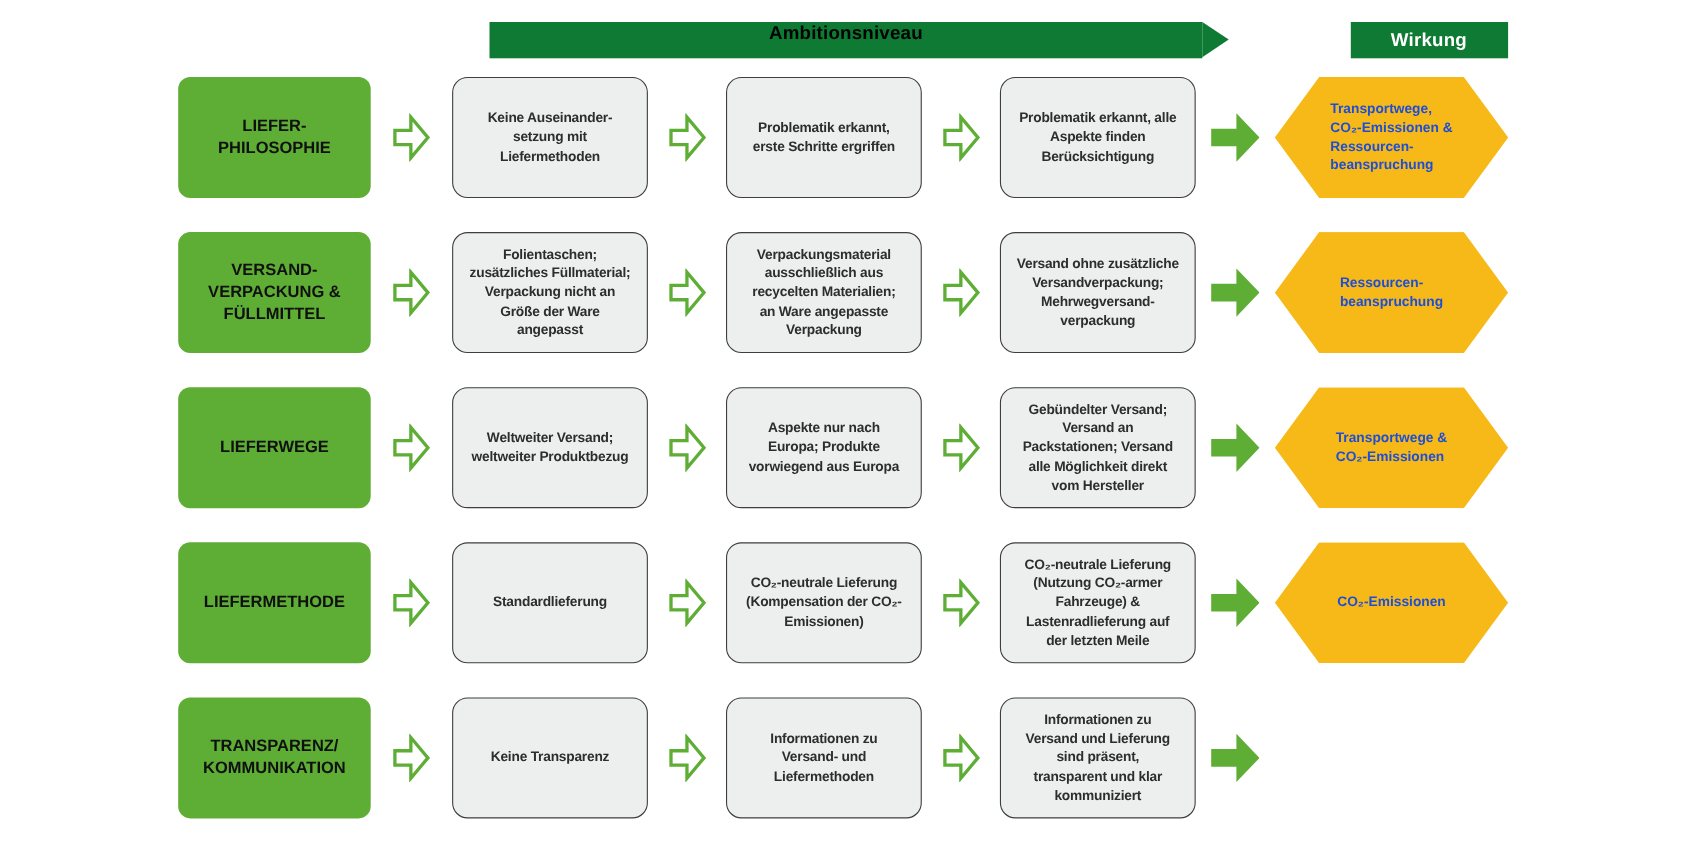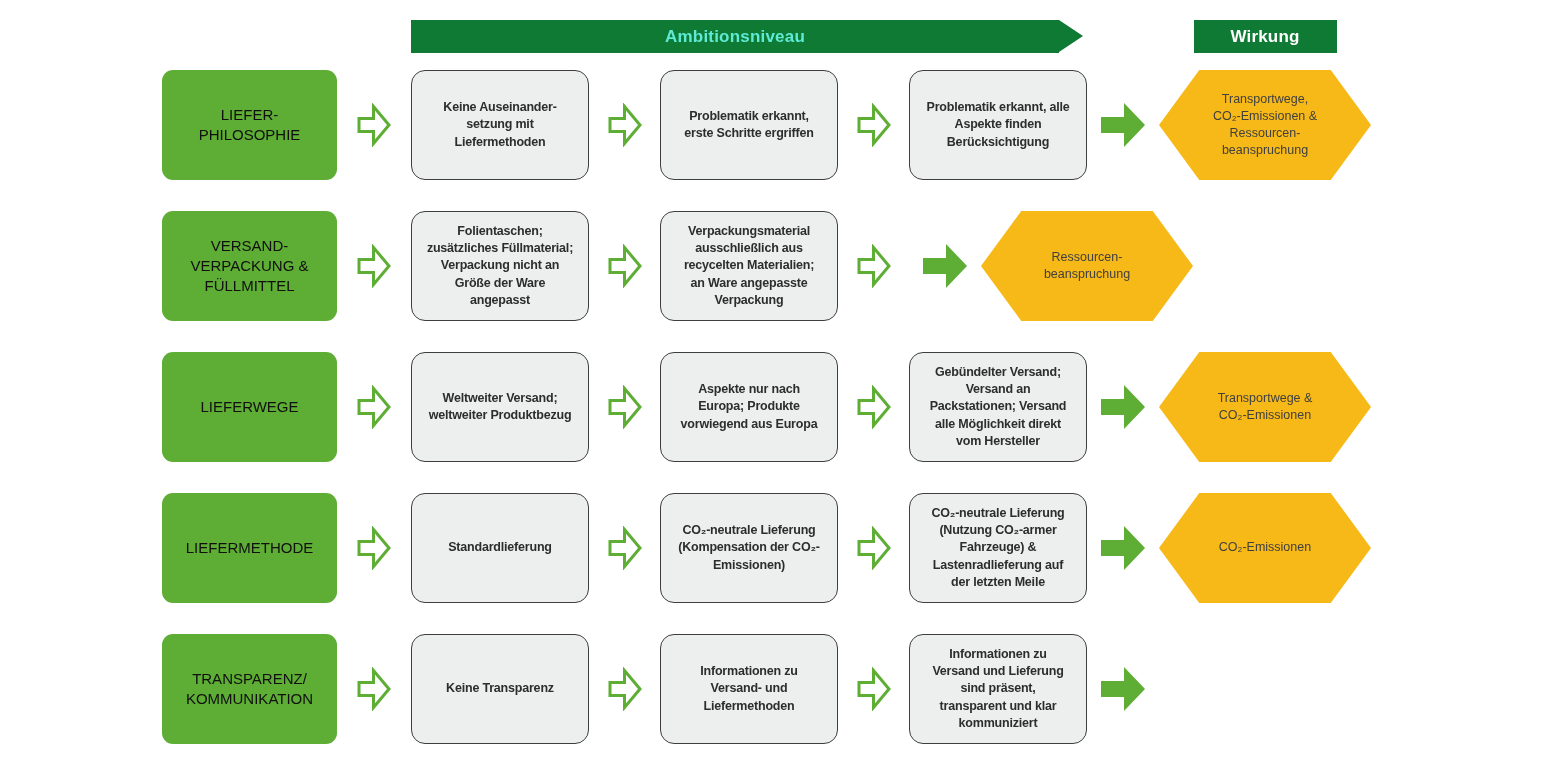--- a/index.html
+++ b/index.html
@@ -9,22 +9,22 @@
     overflow:hidden;
   }
   .diagram{padding:20px 0 0 162px;}
 
   
   .header-row{display:flex;height:33px;margin-bottom:17px;}
   .hsp1{width:249px;flex:none;}
   .banner{
     position:relative;flex:none;width:648px;
     background:var(--dark_green);
-    display:flex;align-items:center;justify-content:center;
-    color:#5eead4;font-weight:bold;font-size:17px;letter-spacing:.2px;
+    display:flex;align-items:flex-start;justify-content:center;
+    color:#000000;font-weight:bold;font-size:17px;letter-spacing:.2px;margin-left:34px;
   }
   .banner::after{
     content:"";position:absolute;left:100%;top:0;
     border-top:16.5px solid transparent;
     border-bottom:16.5px solid transparent;
     border-left:24px solid var(--dark_green);
   }
   .hsp2{width:100px;flex:none;}
   .wirkung-wrap{width:212px;flex:none;display:flex;justify-content:center;}
   .wirkung{
@@ -32,40 +32,40 @@
     display:flex;align-items:center;justify-content:center;
     color:#fff;font-weight:bold;font-size:17px;letter-spacing:.2px;
   }
 
   
   .row{display:flex;height:110px;margin-bottom:31px;align-items:stretch;}
   .cat{
     flex:none;width:175px;box-sizing:border-box;
     background:var(--green);border-radius:11px;
     display:flex;align-items:center;justify-content:center;
-    text-align:center;font-weight:normal;font-size:15px;line-height:1.35;
+    text-align:center;font-weight:bold;font-size:15px;line-height:1.35;
     color:#101010;padding:0 6px;white-space:pre-line;
   }
   .acell{flex:none;width:74px;display:flex;align-items:center;justify-content:center;}
   .acell.mid{width:71px;}
   .acell.solid{width:72px;}
   .box{
     flex:none;width:178px;box-sizing:border-box;
     background:var(--box_bg);border:1.5px solid var(--box_border);border-radius:14px;
     display:flex;align-items:center;justify-content:center;
     text-align:center;font-weight:bold;font-size:12.5px;line-height:1.38;
     letter-spacing:-0.2px;color:#2d2d2d;padding:3px 4px;white-space:pre-line;
   }
   .hex{
     flex:none;width:212px;box-sizing:border-box;
     background:var(--yellow);
     clip-path:polygon(0 50%,19% 0,81% 0,100% 50%,81% 100%,19% 100%);
     display:flex;align-items:center;justify-content:center;
-    text-align:center;font-weight:normal;font-size:12.5px;line-height:1.38;
-    color:#404040;padding:0 30px;white-space:pre-line;
+    text-align:left;font-weight:bold;font-size:12.5px;line-height:1.38;
+    color:#1d4ed8;padding:0 30px;white-space:pre-line;
   }
   .oarrow path{fill:#ffffff;stroke:var(--green);stroke-width:3;stroke-linejoin:miter;}
   .sarrow path{fill:var(--green);}
 </style>
 </head>
 <body>
 
 <div class="diagram">
 
   <div class="header-row">
@@ -140,20 +140,24 @@
     <div class="box">Verpackungsmaterial
 ausschließlich aus
 recycelten Materialien;
 an Ware angepasste
 Verpackung</div>
     <div class="acell mid">
       <svg class="oarrow" width="34" height="44" viewBox="0 0 34 44">
           <path d="M2 15.5 H16.5 V3.5 L32 22 L16.5 40.5 V28.5 H2 Z"></path>
         </svg>
     </div>
+    <div class="box">Versand ohne zusätzliche
+Versandverpackung;
+Mehrwegversand-
+verpackung</div>
     <div class="acell solid">
       <svg class="sarrow" width="44" height="50" viewBox="0 0 44 50">
           <path d="M0 17 H23 V3 L44 25 L23 47 V33 H0 Z"></path>
         </svg>
     </div>
     <div class="hex">Ressourcen-
 beanspruchung</div>
   </div>
 
   <div class="row">

